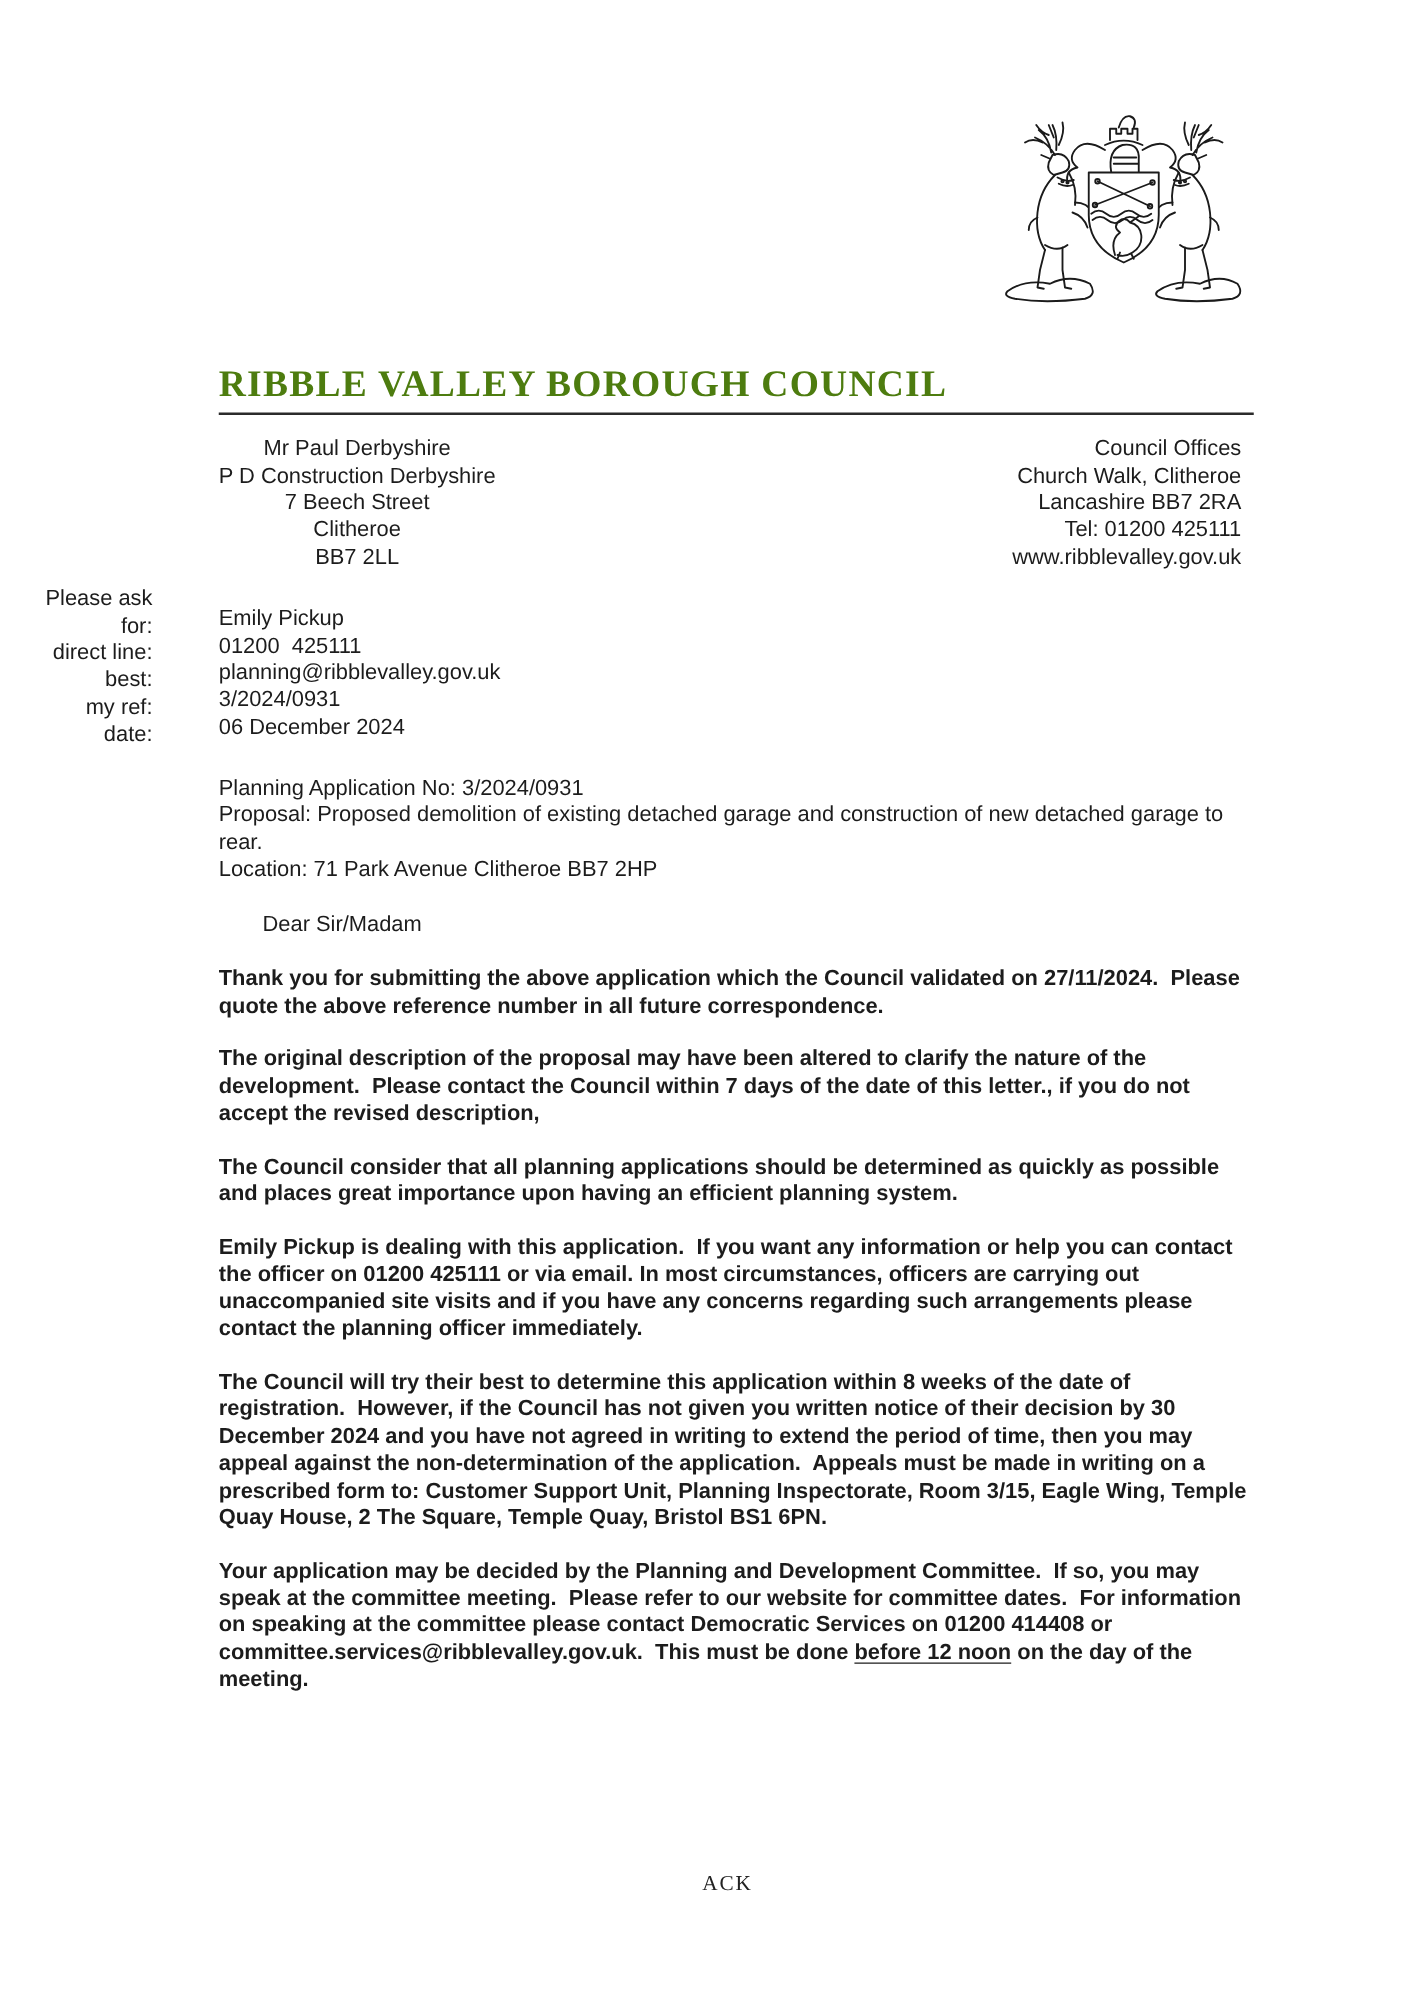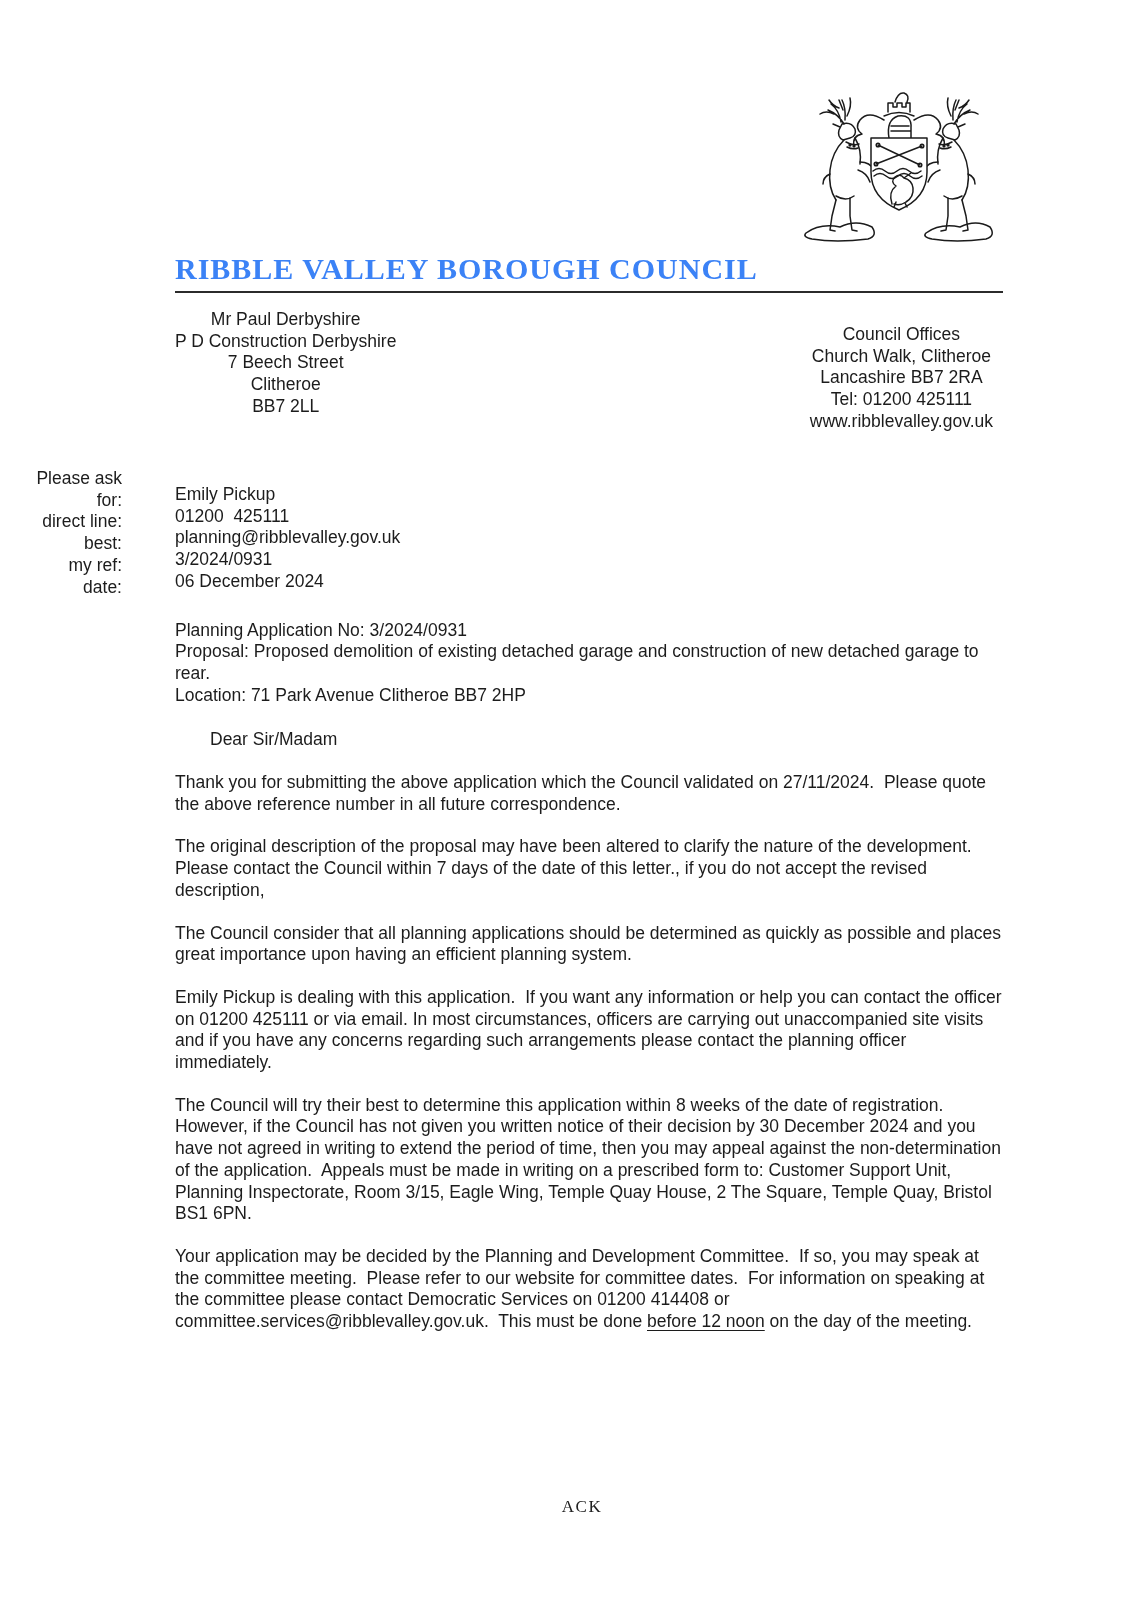--- a/index.html
+++ b/index.html
@@ -33,54 +33,55 @@
     left: 175px;
     top: 252px;
     width: 828px;
   }
   .council-title {
     font-family: "Liberation Serif", "DejaVu Serif", serif;
     font-weight: bold;
     font-size: 30px;
     line-height: 34px;
     letter-spacing: 1px;
-    color: #3b82f6;
+    color: #4d7c0f;
+    margin-top: 39px;
   }
   .title-rule {
     border: none;
     border-top: 2px solid #2b2b2b;
     margin: 5px 0 0 0;
   }
   .addresses {
     display: flex;
     justify-content: space-between;
     margin-top: 16px;
   }
   .recipient-address div { text-align: center; }
-  .office-address { text-align: center; padding-right: 10px; margin-top: 15px; }
+  .office-address { text-align: right; padding-right: 10px; }
 
   
   .ask-labels {
     position: absolute;
     left: 14px;
     top: 468px;
     width: 108px;
     text-align: right;
   }
 
   
   .flow {
     position: absolute;
     left: 175px;
     top: 484px;
     width: 828px;
   }
   .app-block { margin-top: 27px; }
   .salutation { margin-top: 23px; margin-left: 35px; }
-  .para { margin: 21px 0 0 0; }
+  .para { margin: 21px 0 0 0; font-weight: bold; }
   .u { text-decoration: underline; text-underline-offset: 3px; }
 
   
   .ack {
     position: absolute;
     left: 175px;
     top: 1496px;
     width: 814px;
     text-align: center;
     font-family: "Liberation Serif", "DejaVu Serif", serif;

